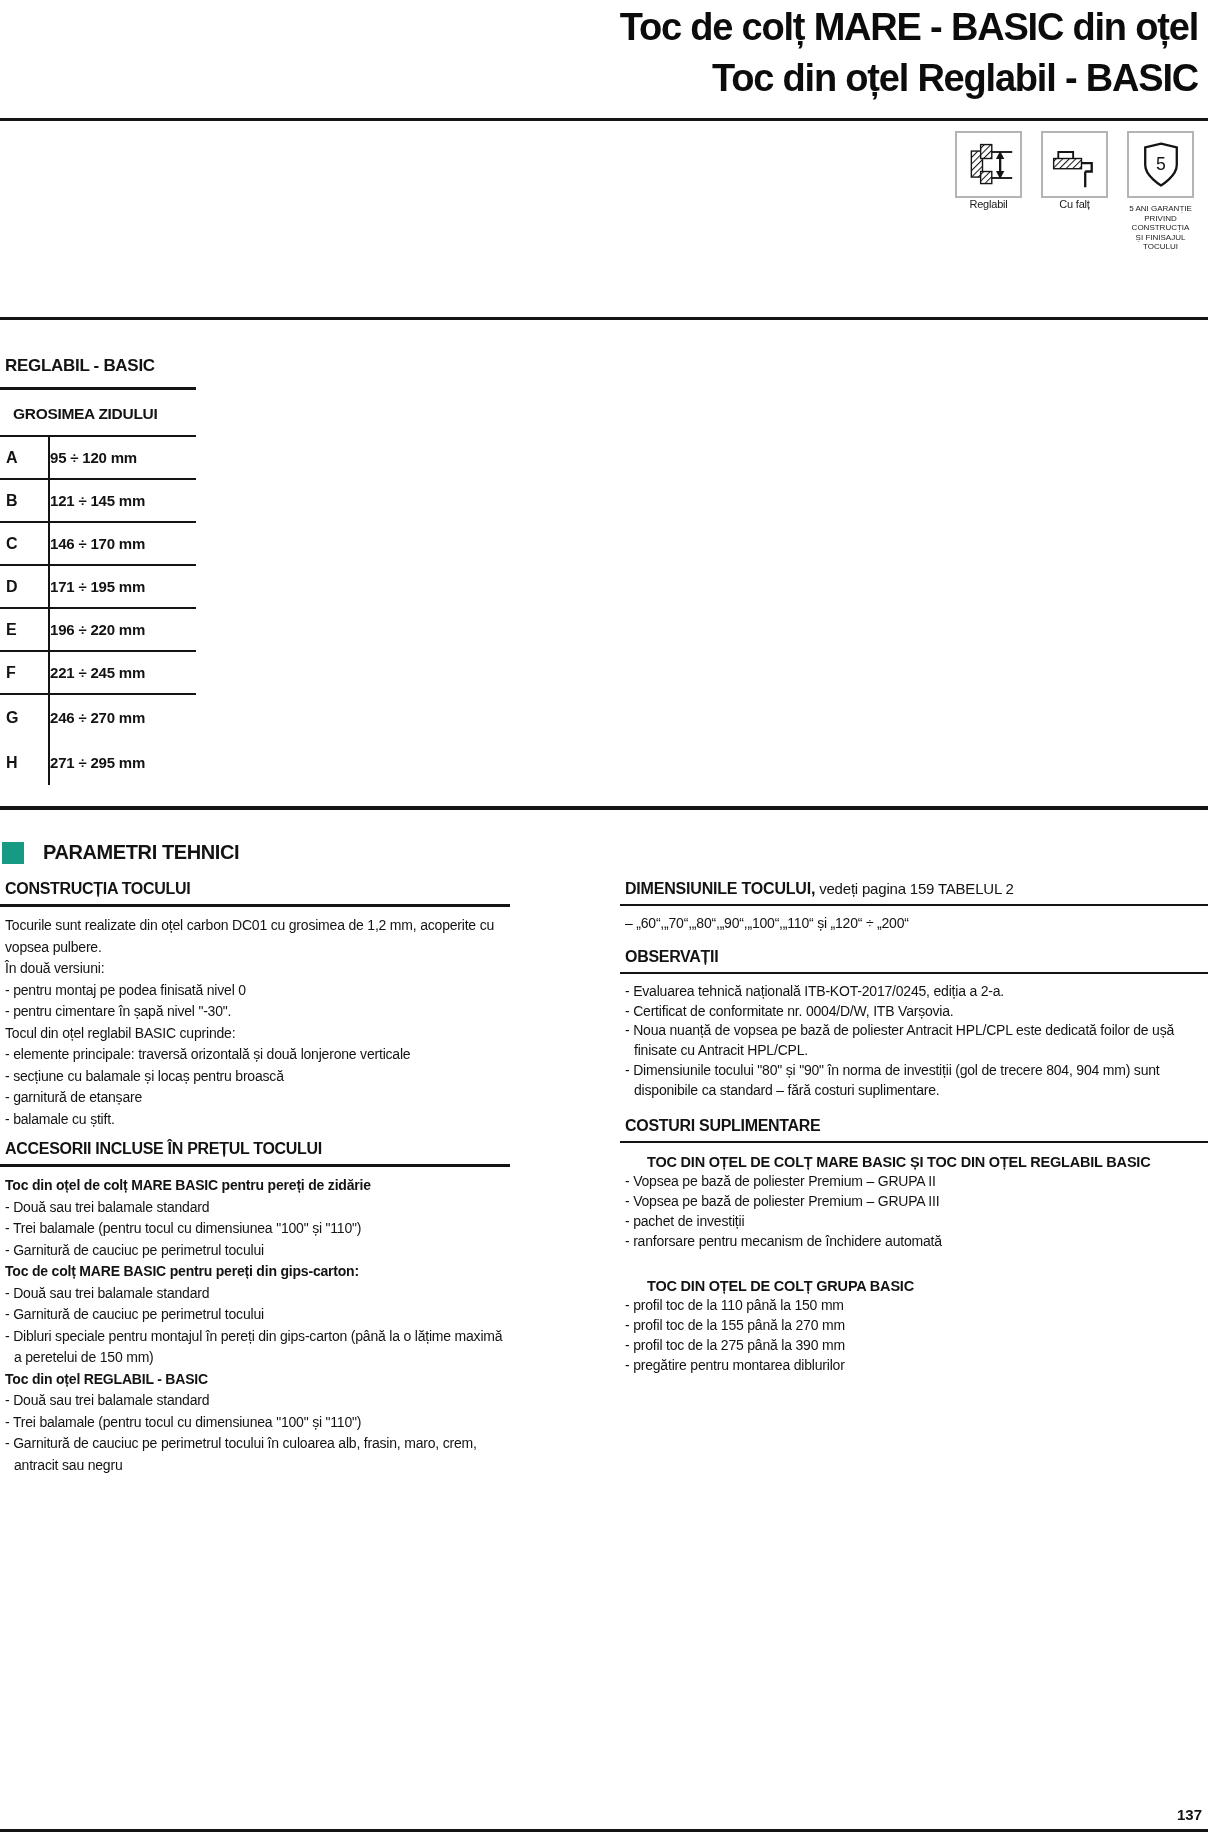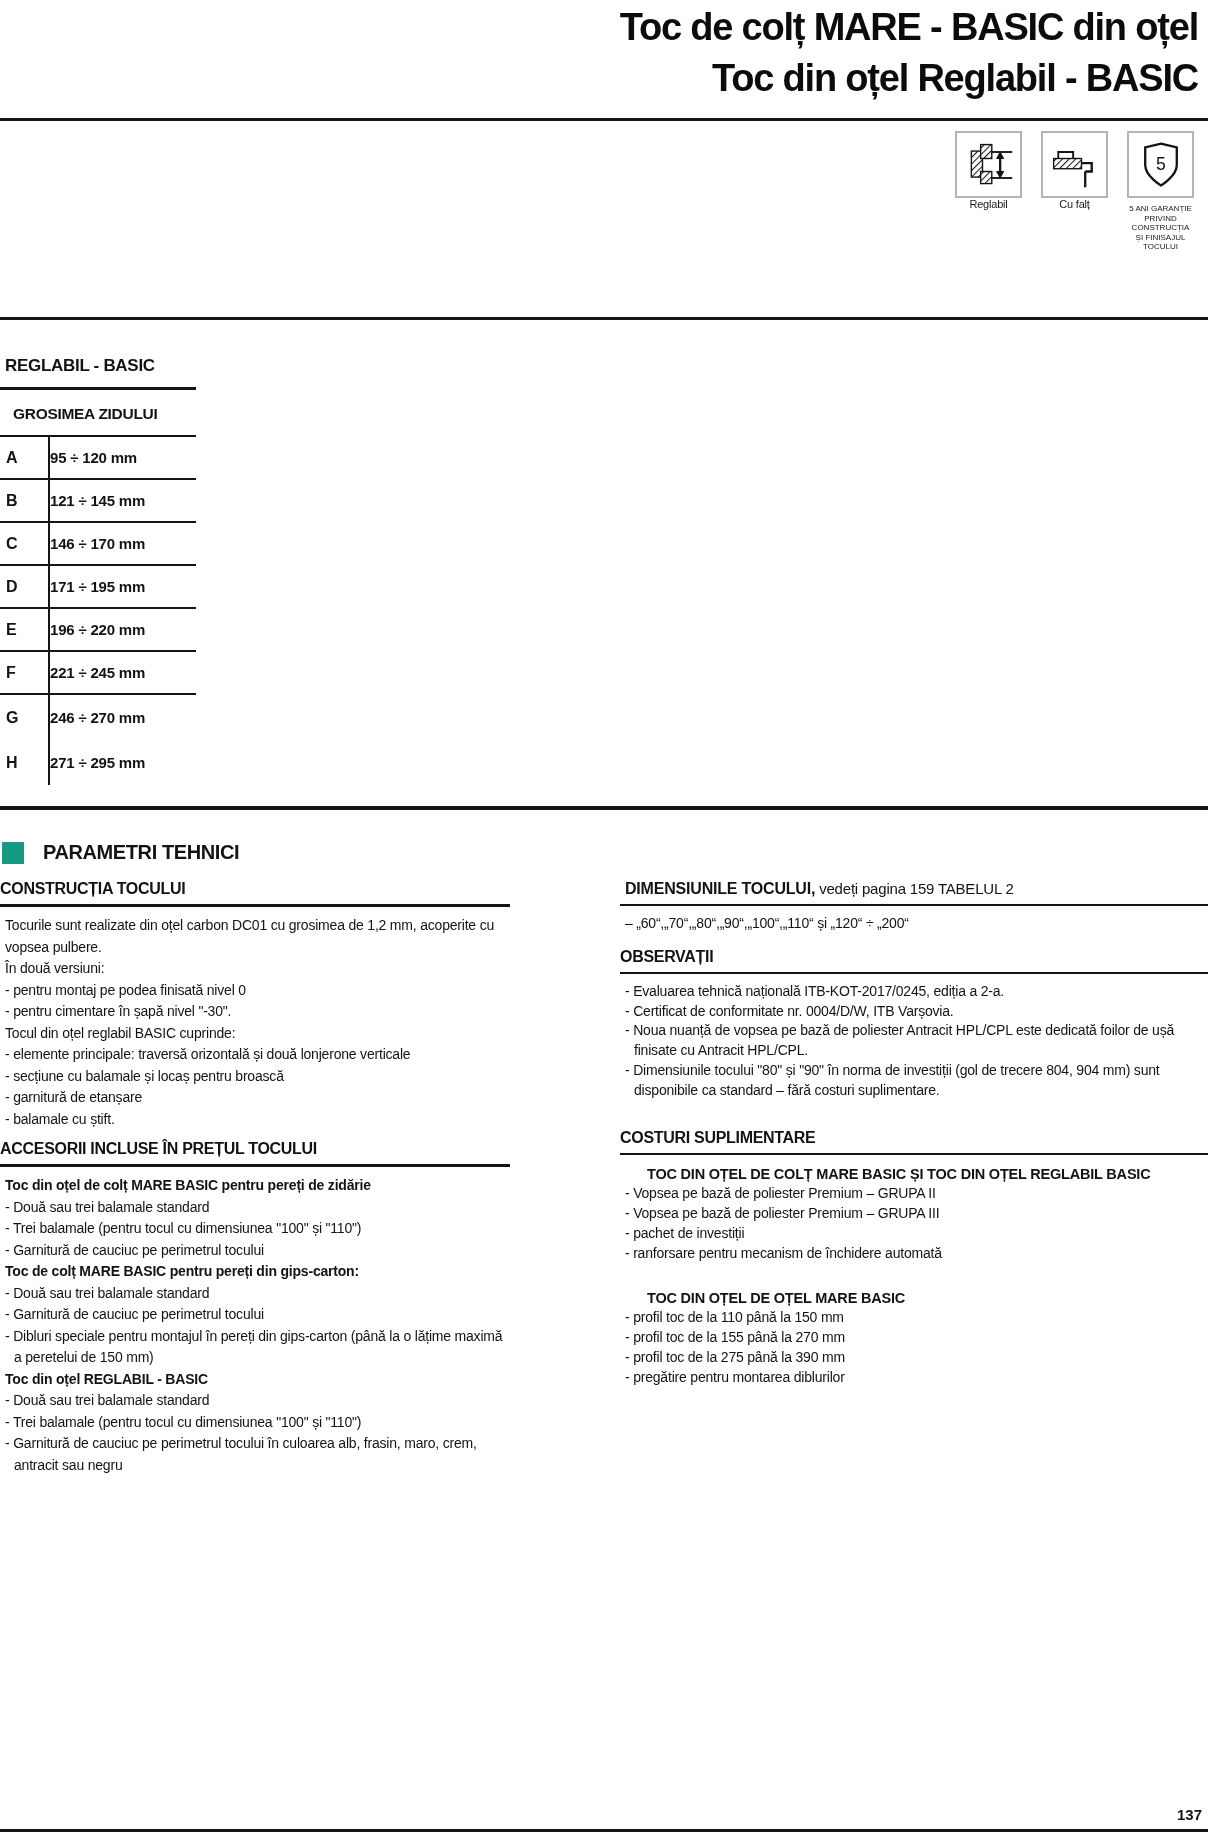--- a/index.html
+++ b/index.html
@@ -35,34 +35,34 @@
   .wt-key{width:50px;align-self:stretch;display:flex;align-items:center;padding-left:6px;
           box-sizing:border-box;font-weight:700;font-size:16px;border-right:2px solid #141414;}
   .wt-val{flex:1;text-align:left;font-weight:700;font-size:15px;letter-spacing:-0.2px;}
 
   
   #param-header{position:absolute;left:2px;top:841px;display:flex;align-items:center;gap:19px;}
   #param-square{width:22px;height:22px;background:#169a83;}
   #param-title{font-weight:700;font-size:20px;letter-spacing:-0.4px;}
 
   
-  .heading{font-weight:700;font-size:16px;letter-spacing:-0.3px;}
+  .heading{font-weight:700;font-size:16px;letter-spacing:-0.3px;padding-left:5px;}
   .heading-rule{height:3px;background:#141414;margin-top:6px;}
   .heading-rule.thin{height:2px;}
   .bodytext{padding-left:5px;font-size:14px;letter-spacing:-0.2px;}
   #col-left{position:absolute;left:0;top:880px;width:510px;}
   #col-left .bodytext{line-height:21.5px;}
   #col-right{position:absolute;left:620px;top:880px;width:588px;}
   #col-right .bodytext{line-height:19.8px;}
   .p{}
   .li{padding-left:9px;text-indent:-9px;}
   .grp-title{font-weight:700;}
   .grp-title-caps{font-weight:700;font-size:14.5px;padding-left:22px;letter-spacing:-0.2px;}
   .mt8{margin-top:8px;}.mt10{margin-top:10px;}.mt14{margin-top:14px;}
-  .mt16{margin-top:28px;}.mt25{margin-top:25px;}
+  .mt16{margin-top:16px;}.mt25{margin-top:25px;}
   #dim-heading{padding-left:5px;font-size:15px;letter-spacing:-0.2px;}
   #dim-heading .b{font-weight:700;font-size:16px;}
 
   
   #page-num{position:absolute;right:6px;top:1806px;font-weight:700;font-size:15px;}
 </style>
 </head>
 <body>
 
 <svg width="0" height="0" style="position:absolute">
@@ -220,21 +220,21 @@
   </div>
 
   <div class="heading mt16">COSTURI SUPLIMENTARE</div>
   <div class="heading-rule thin"></div>
   <div class="bodytext mt10">
     <div class="grp-title-caps">TOC DIN OȚEL DE COLȚ MARE BASIC ȘI TOC DIN OȚEL REGLABIL BASIC</div>
     <div class="li">- Vopsea pe bază de poliester Premium – GRUPA II</div>
     <div class="li">- Vopsea pe bază de poliester Premium – GRUPA III</div>
     <div class="li">- pachet de investiții</div>
     <div class="li">- ranforsare pentru mecanism de închidere automată</div>
-    <div class="grp-title-caps mt25">TOC DIN OȚEL DE OȚEL MARE BASIC</div>
+    <div class="grp-title-caps mt25">TOC DIN OȚEL DE COLȚ GRUPA BASIC</div>
     <div class="li">- profil toc de la 110 până la 150 mm</div>
     <div class="li">- profil toc de la 155 până la 270 mm</div>
     <div class="li">- profil toc de la 275 până la 390 mm</div>
     <div class="li">- pregătire pentru montarea diblurilor</div>
   </div>
 </div>
 
 <div id="page-num">137</div>
 <div id="rule-bottom" class="rule"></div>
 

